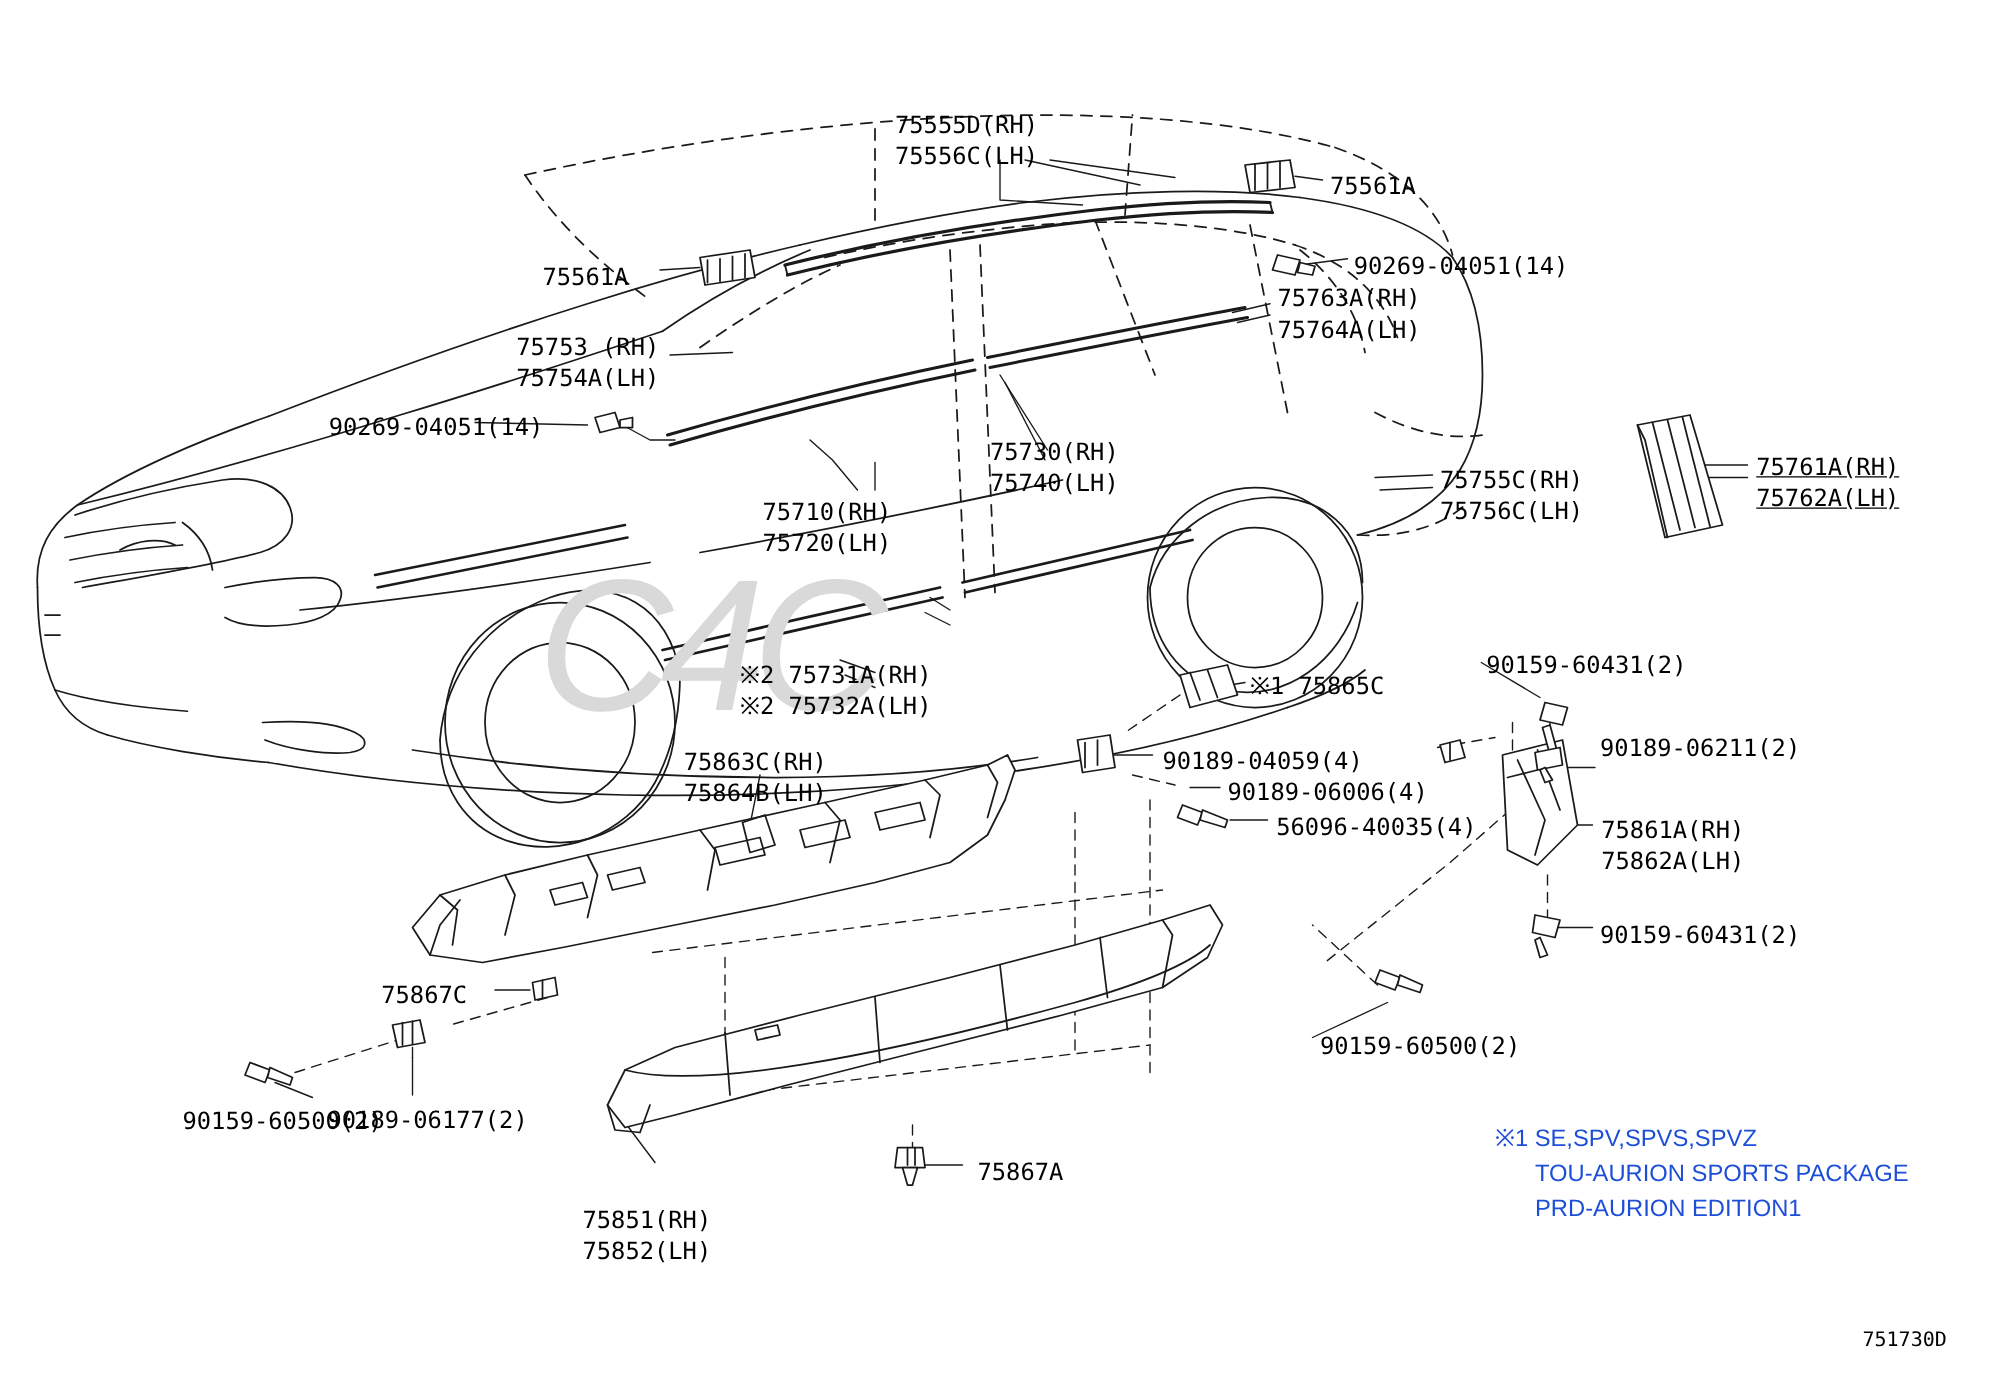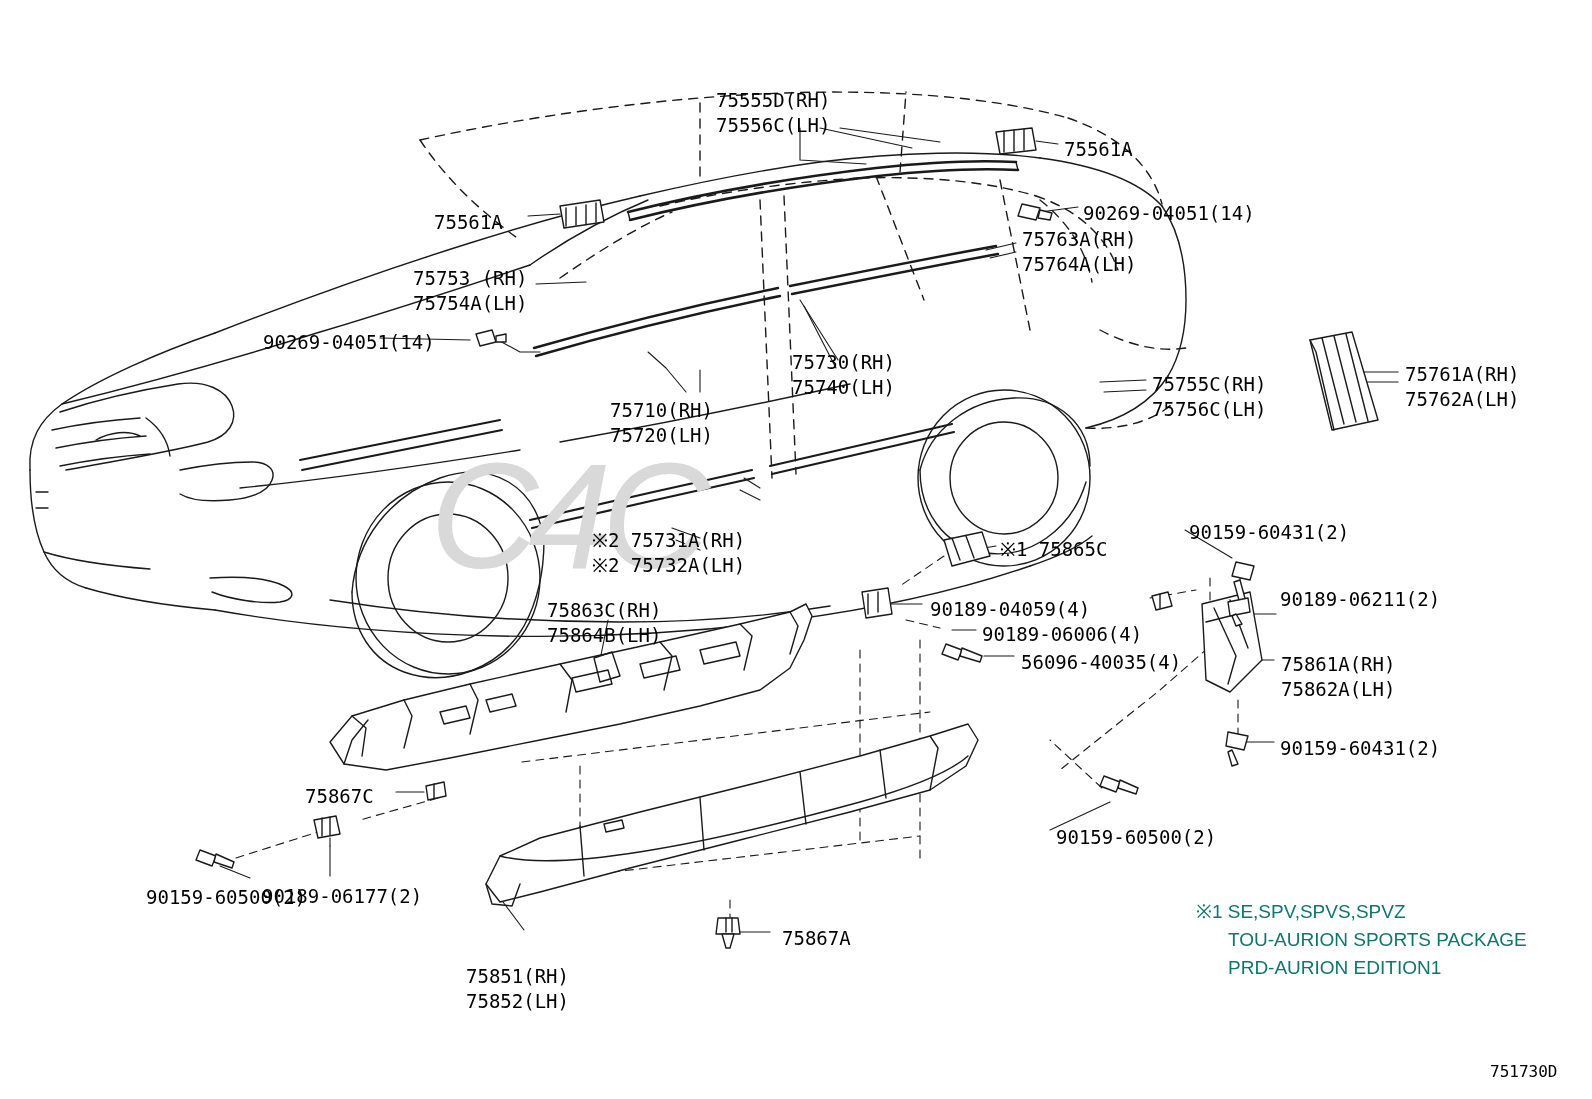--- a/index.html
+++ b/index.html
@@ -29,21 +29,21 @@
     line-height: 25px;
     color: #000000;
     white-space: pre;
     letter-spacing: 0px;
   }
   .note {
     position: absolute;
     font-family: "Liberation Sans", sans-serif;
     font-size: 19px;
     line-height: 28px;
-    color: #0f766e;
+    color: #1d4ed8;
     white-space: pre;
   }
   .code {
     position: absolute;
     font-family: "DejaVu Sans Mono", monospace;
     font-size: 16px;
     color: #000;
     white-space: pre;
   }
   .wm {
@@ -345,21 +345,21 @@
   <div class="lbl" style="left:434px; top:210px;">75561A</div>
   <div class="lbl" style="left:1022px; top:227px;">75763A(RH)
 75764A(LH)</div>
   <div class="lbl" style="left:413px; top:266px;">75753 (RH)
 75754A(LH)</div>
   <div class="lbl" style="left:263px; top:330px;">90269-04051(14)</div>
   <div class="lbl" style="left:792px; top:350px;">75730(RH)
 75740(LH)</div>
   <div class="lbl" style="left:1152px; top:372px;">75755C(RH)
 75756C(LH)</div>
-  <div class="lbl" style="left:1405px; top:362px;">75761A(RH)
+  <div class="lbl" style="left:1405px; top:362px;text-decoration:underline;">75761A(RH)
 75762A(LH)</div>
   <div class="lbl" style="left:610px; top:398px;">75710(RH)
 75720(LH)</div>
   <div class="lbl" style="left:1189px; top:520px;">90159-60431(2)</div>
   <div class="lbl" style="left:592px; top:528px;">※2 75731A(RH)
 ※2 75732A(LH)</div>
   <div class="lbl" style="left:1000px; top:537px;">※1 75865C</div>
   <div class="lbl" style="left:547px; top:598px;">75863C(RH)
 75864B(LH)</div>
   <div class="lbl" style="left:930px; top:597px;">90189-04059(4)</div>

